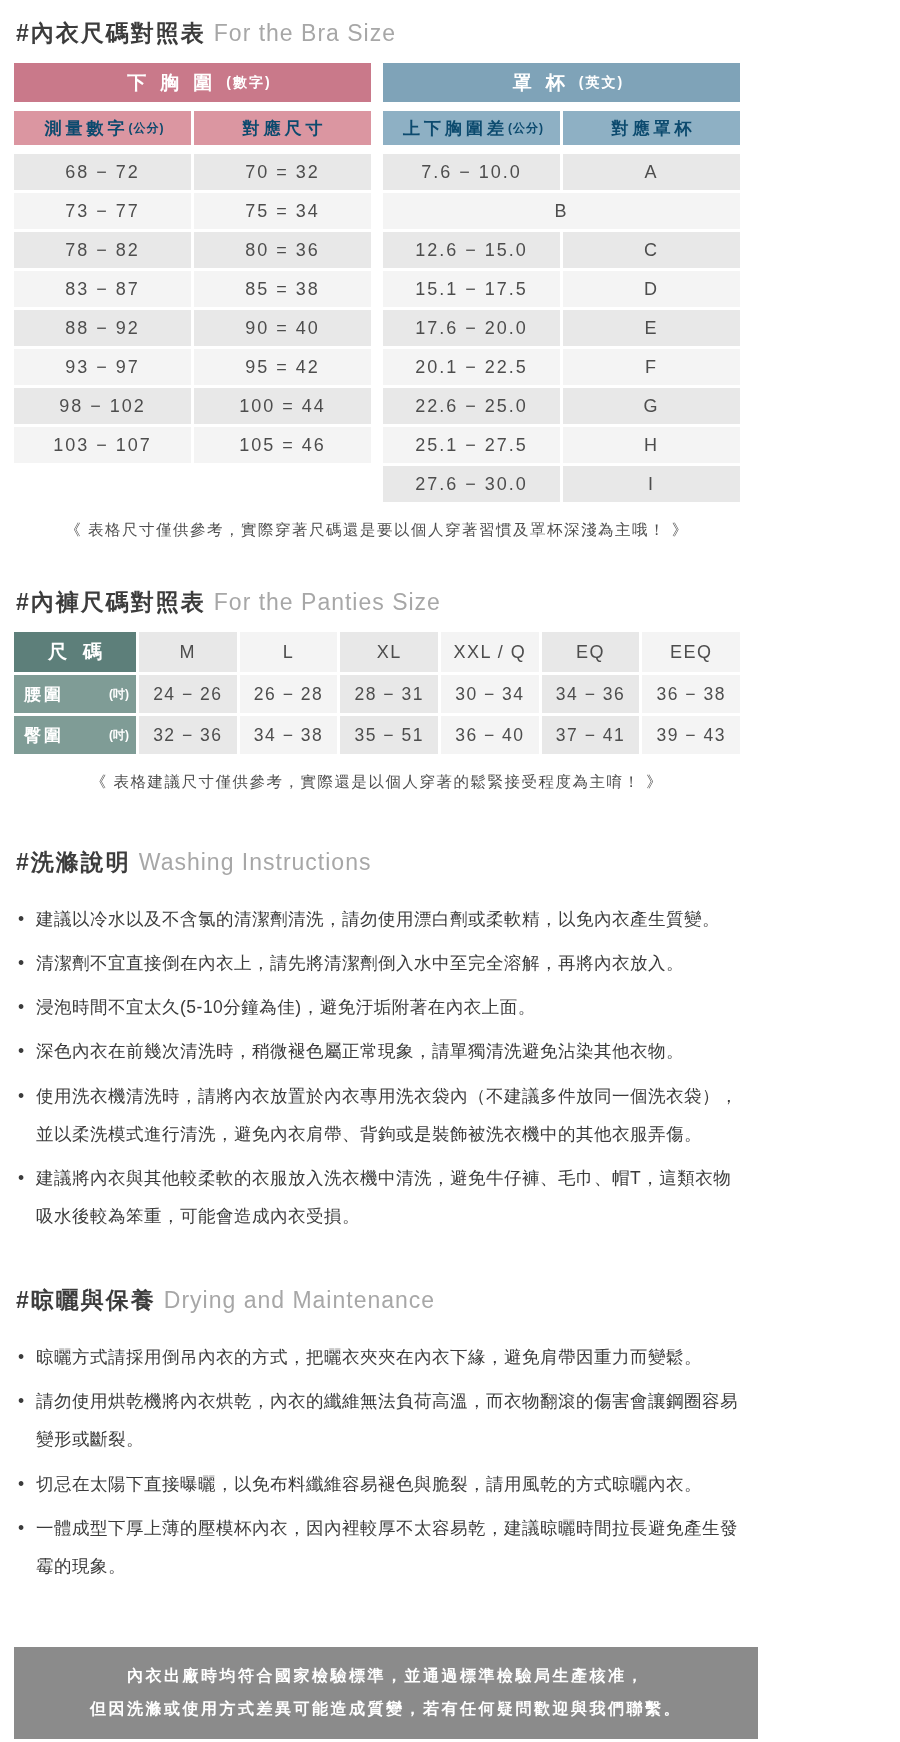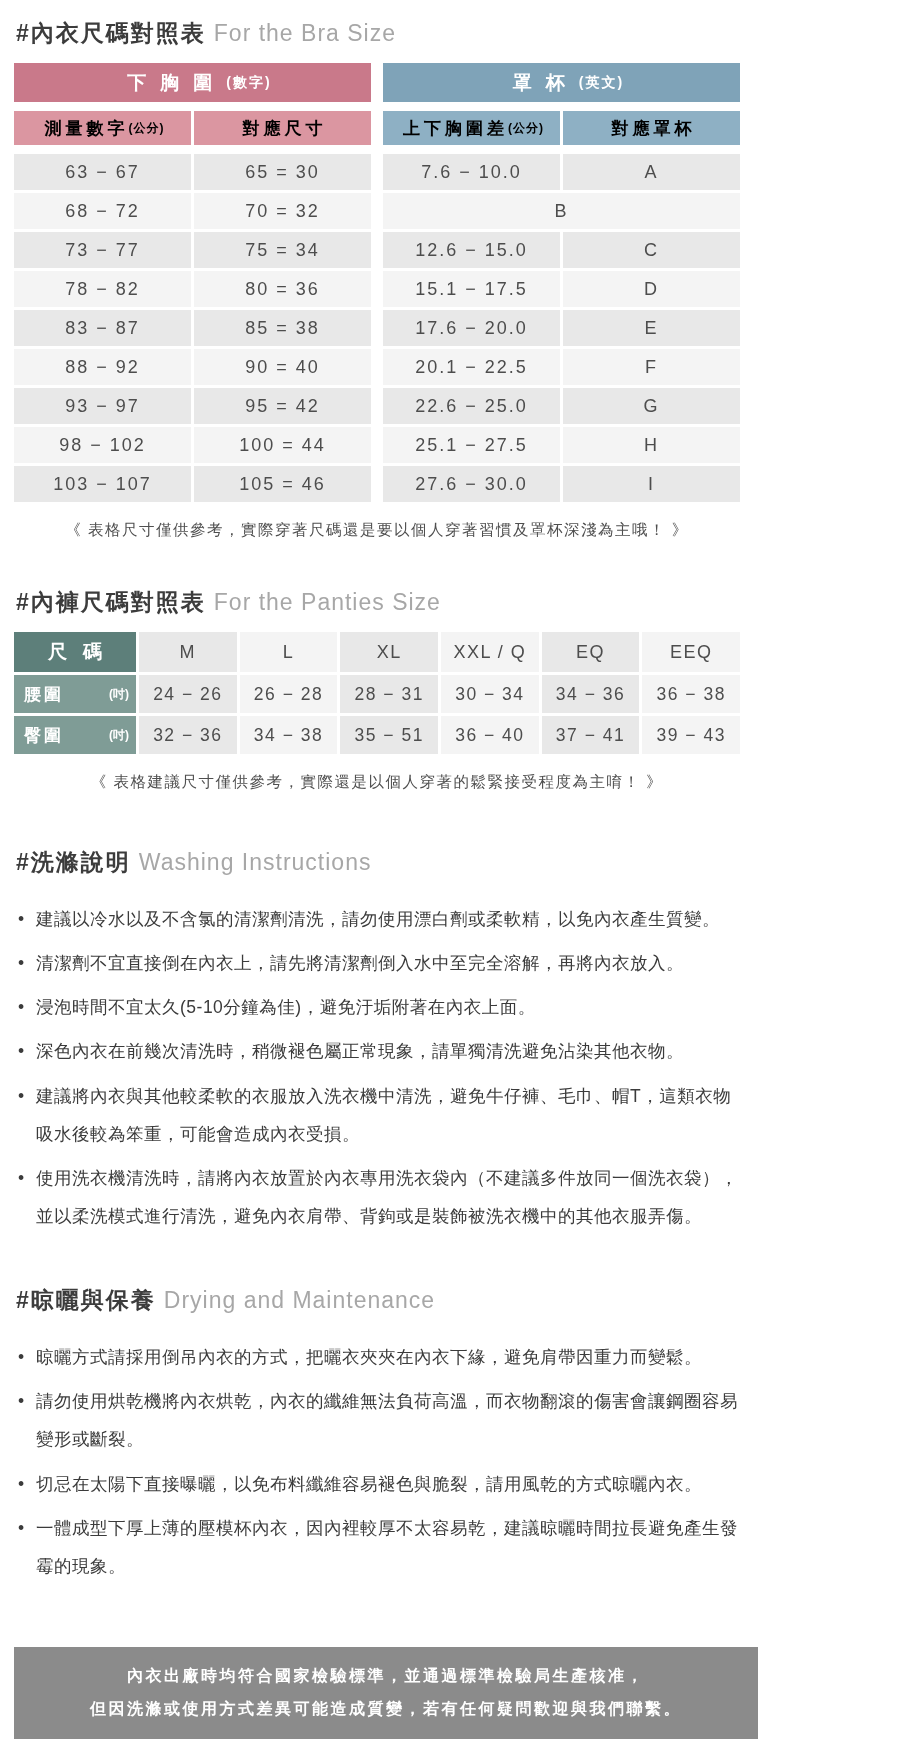--- a/index.html
+++ b/index.html
@@ -17,21 +17,21 @@
   .mt-drying{margin-top:50px;}
   
   .bra-tables{display:flex;gap:12px;}
   .bra-table{flex:1;display:flex;flex-direction:column;gap:9px;}
   .bt-head{height:39px;display:flex;align-items:center;justify-content:center;color:#fff;font-weight:bold;font-size:19px;}
   .bt-head .main{letter-spacing:14px;margin-left:14px;}
   .bt-head .unit{font-size:14px;letter-spacing:2px;font-weight:bold;}
   .pink .bt-head{background:var(--pink-header,#C9798A);}
   .blue .bt-head{background:var(--blue-header,#7FA3B8);}
   .bt-sub{display:flex;gap:3px;}
-  .bt-subcell{flex:1;height:34px;display:flex;align-items:center;justify-content:center;color:#000000;font-weight:bold;font-size:17px;}
+  .bt-subcell{flex:1;height:34px;display:flex;align-items:center;justify-content:center;color:#0c4a6e;font-weight:bold;font-size:17px;}
   .bt-subcell .lbl{letter-spacing:4px;margin-left:4px;}
   .bt-subcell .unit{font-size:12px;letter-spacing:1px;}
   .pink .bt-subcell{background:var(--pink-subheader,#DB96A1);}
   .blue .bt-subcell{background:var(--blue-subheader,#8EB0C4);}
   .bt-body{display:flex;flex-direction:column;gap:3px;}
   .bt-row{display:flex;gap:3px;}
   .bt-cell{flex:1;height:36px;display:flex;align-items:center;justify-content:center;font-size:18px;color:#4d4d4d;letter-spacing:2px;}
   .bt-body > div:nth-of-type(odd) .bt-cell{background:var(--row-dark,#E8E8E8);}
   .bt-body > div:nth-of-type(even) .bt-cell{background:var(--row-light,#F4F4F4);}
   
@@ -84,24 +84,20 @@
         <div class="bt-subcell">
           <span class="lbl">測量數字</span>
           <span class="unit">(公分)</span>
         </div>
         <div class="bt-subcell">
           <span class="lbl">對應尺寸</span>
         </div>
       </div>
       <div class="bt-body">
 
-          <div class="bt-row">
-            <div class="bt-cell">63 − 67</div>
-            <div class="bt-cell">65 = 30</div>
-          </div>
 
           <div class="bt-row">
             <div class="bt-cell">68 − 72</div>
             <div class="bt-cell">70 = 32</div>
           </div>
 
           <div class="bt-row">
             <div class="bt-cell">73 − 77</div>
             <div class="bt-cell">75 = 34</div>
           </div>
@@ -265,23 +261,23 @@
   <ul class="tips">
 
       <li>建議以冷水以及不含氯的清潔劑清洗，請勿使用漂白劑或柔軟精，以免內衣產生質變。</li>
 
       <li>清潔劑不宜直接倒在內衣上，請先將清潔劑倒入水中至完全溶解，再將內衣放入。</li>
 
       <li>浸泡時間不宜太久(5-10分鐘為佳)，避免汙垢附著在內衣上面。</li>
 
       <li>深色內衣在前幾次清洗時，稍微褪色屬正常現象，請單獨清洗避免沾染其他衣物。</li>
 
+      <li>使用洗衣機清洗時，請將內衣放置於內衣專用洗衣袋內（不建議多件放同一個洗衣袋），並以柔洗模式進行清洗，避免內衣肩帶、背鉤或是裝飾被洗衣機中的其他衣服弄傷。</li>
+
       <li>建議將內衣與其他較柔軟的衣服放入洗衣機中清洗，避免牛仔褲、毛巾、帽T，這類衣物吸水後較為笨重，可能會造成內衣受損。</li>
-
-      <li>使用洗衣機清洗時，請將內衣放置於內衣專用洗衣袋內（不建議多件放同一個洗衣袋），並以柔洗模式進行清洗，避免內衣肩帶、背鉤或是裝飾被洗衣機中的其他衣服弄傷。</li>
     </ul>
 
   <h2 class="sec-title mt-drying">
     <span class="zh">#晾曬與保養</span><span class="en">Drying and Maintenance</span>
   </h2>
 
   <ul class="tips">
 
       <li>晾曬方式請採用倒吊內衣的方式，把曬衣夾夾在內衣下緣，避免肩帶因重力而變鬆。</li>
 

